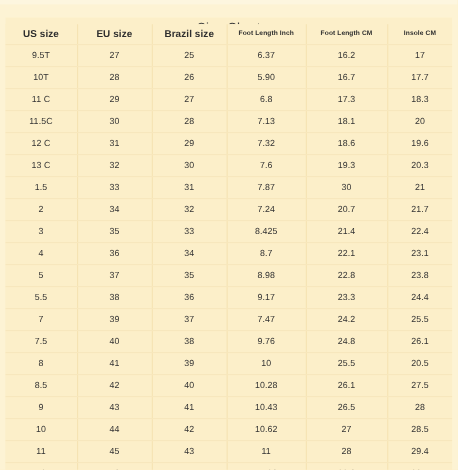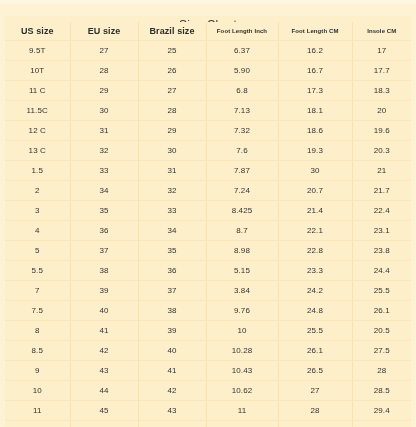--- a/index.html
+++ b/index.html
@@ -220,29 +220,29 @@
           <td>37</td>
           <td>35</td>
           <td>8.98</td>
           <td>22.8</td>
           <td>23.8</td>
         </tr>
         <tr>
           <td>5.5</td>
           <td>38</td>
           <td>36</td>
-          <td>5.15</td>
+          <td>9.17</td>
           <td>23.3</td>
           <td>24.4</td>
         </tr>
         <tr>
           <td>7</td>
           <td>39</td>
           <td>37</td>
-          <td>3.84</td>
+          <td>7.47</td>
           <td>24.2</td>
           <td>25.5</td>
         </tr>
         <tr>
           <td>7.5</td>
           <td>40</td>
           <td>38</td>
           <td>9.76</td>
           <td>24.8</td>
           <td>26.1</td>

